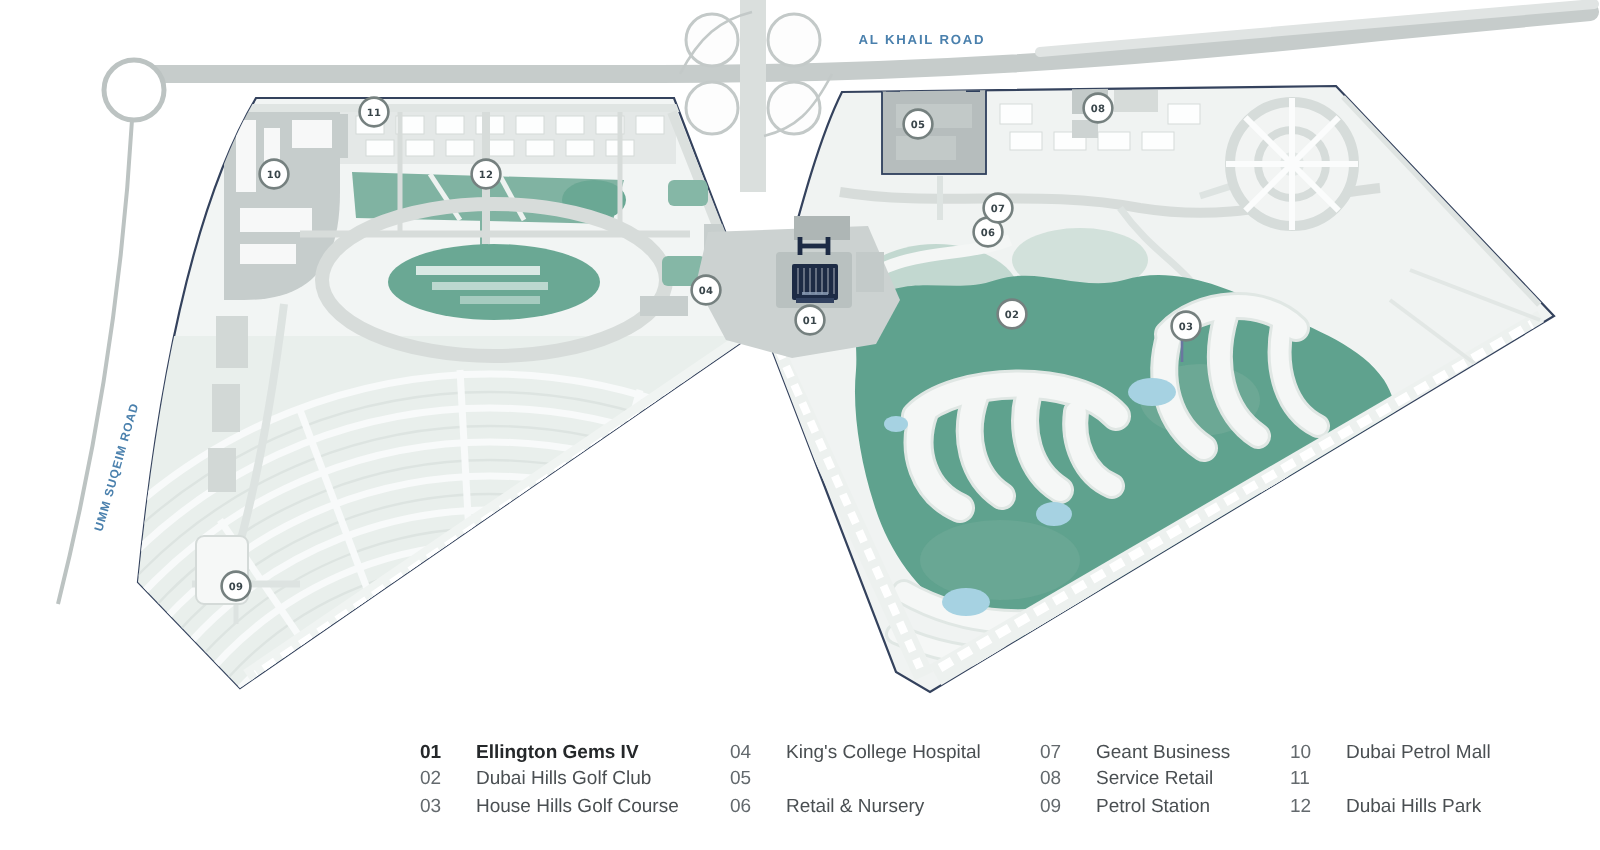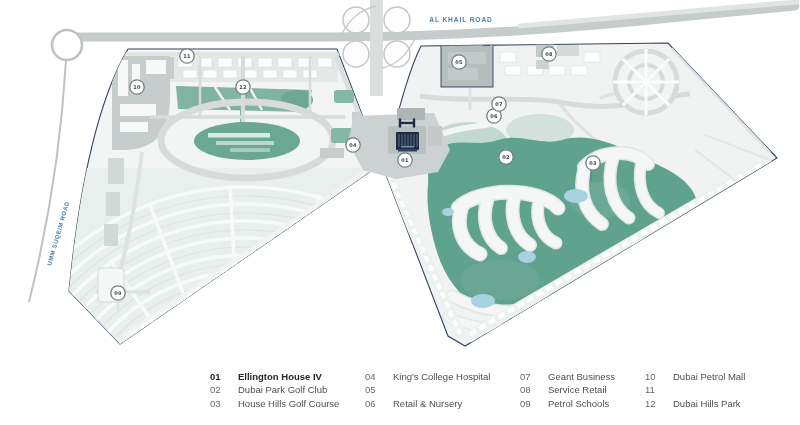--- a/index.html
+++ b/index.html
@@ -359,25 +359,25 @@
     </g>
 
   <text class="road-label" x="461" y="22" text-anchor="middle">AL KHAIL ROAD</text>
   <text class="road-label vertical" transform="translate(51,266) rotate(-74)">UMM SUQEIM ROAD</text>
 </svg>
 
 <div class="legend">
     <div class="legend-col" style="left: 210px;">
       <div class="legend-row bold">
         <span class="legend-num">01</span>
-        <span class="legend-label">Ellington House IV</span>
+        <span class="legend-label">Ellington Gems IV</span>
       </div>
       <div class="legend-row">
         <span class="legend-num">02</span>
-        <span class="legend-label">Dubai Park Golf Club</span>
+        <span class="legend-label">Dubai Hills Golf Club</span>
       </div>
       <div class="legend-row">
         <span class="legend-num">03</span>
         <span class="legend-label">House Hills Golf Course</span>
       </div>
     </div>
     <div class="legend-col" style="left: 365px;">
       <div class="legend-row">
         <span class="legend-num">04</span>
         <span class="legend-label">King's College Hospital</span>
@@ -394,21 +394,21 @@
       <div class="legend-row">
         <span class="legend-num">07</span>
         <span class="legend-label">Geant Business</span>
       </div>
       <div class="legend-row">
         <span class="legend-num">08</span>
         <span class="legend-label">Service Retail</span>
       </div>
       <div class="legend-row">
         <span class="legend-num">09</span>
-        <span class="legend-label">Petrol Schools</span>
+        <span class="legend-label">Petrol Station</span>
       </div>
     </div>
     <div class="legend-col" style="left: 645px;">
       <div class="legend-row">
         <span class="legend-num">10</span>
         <span class="legend-label">Dubai Petrol Mall</span>
       </div>
       <div class="legend-row">
         <span class="legend-num">11</span>
       </div>

